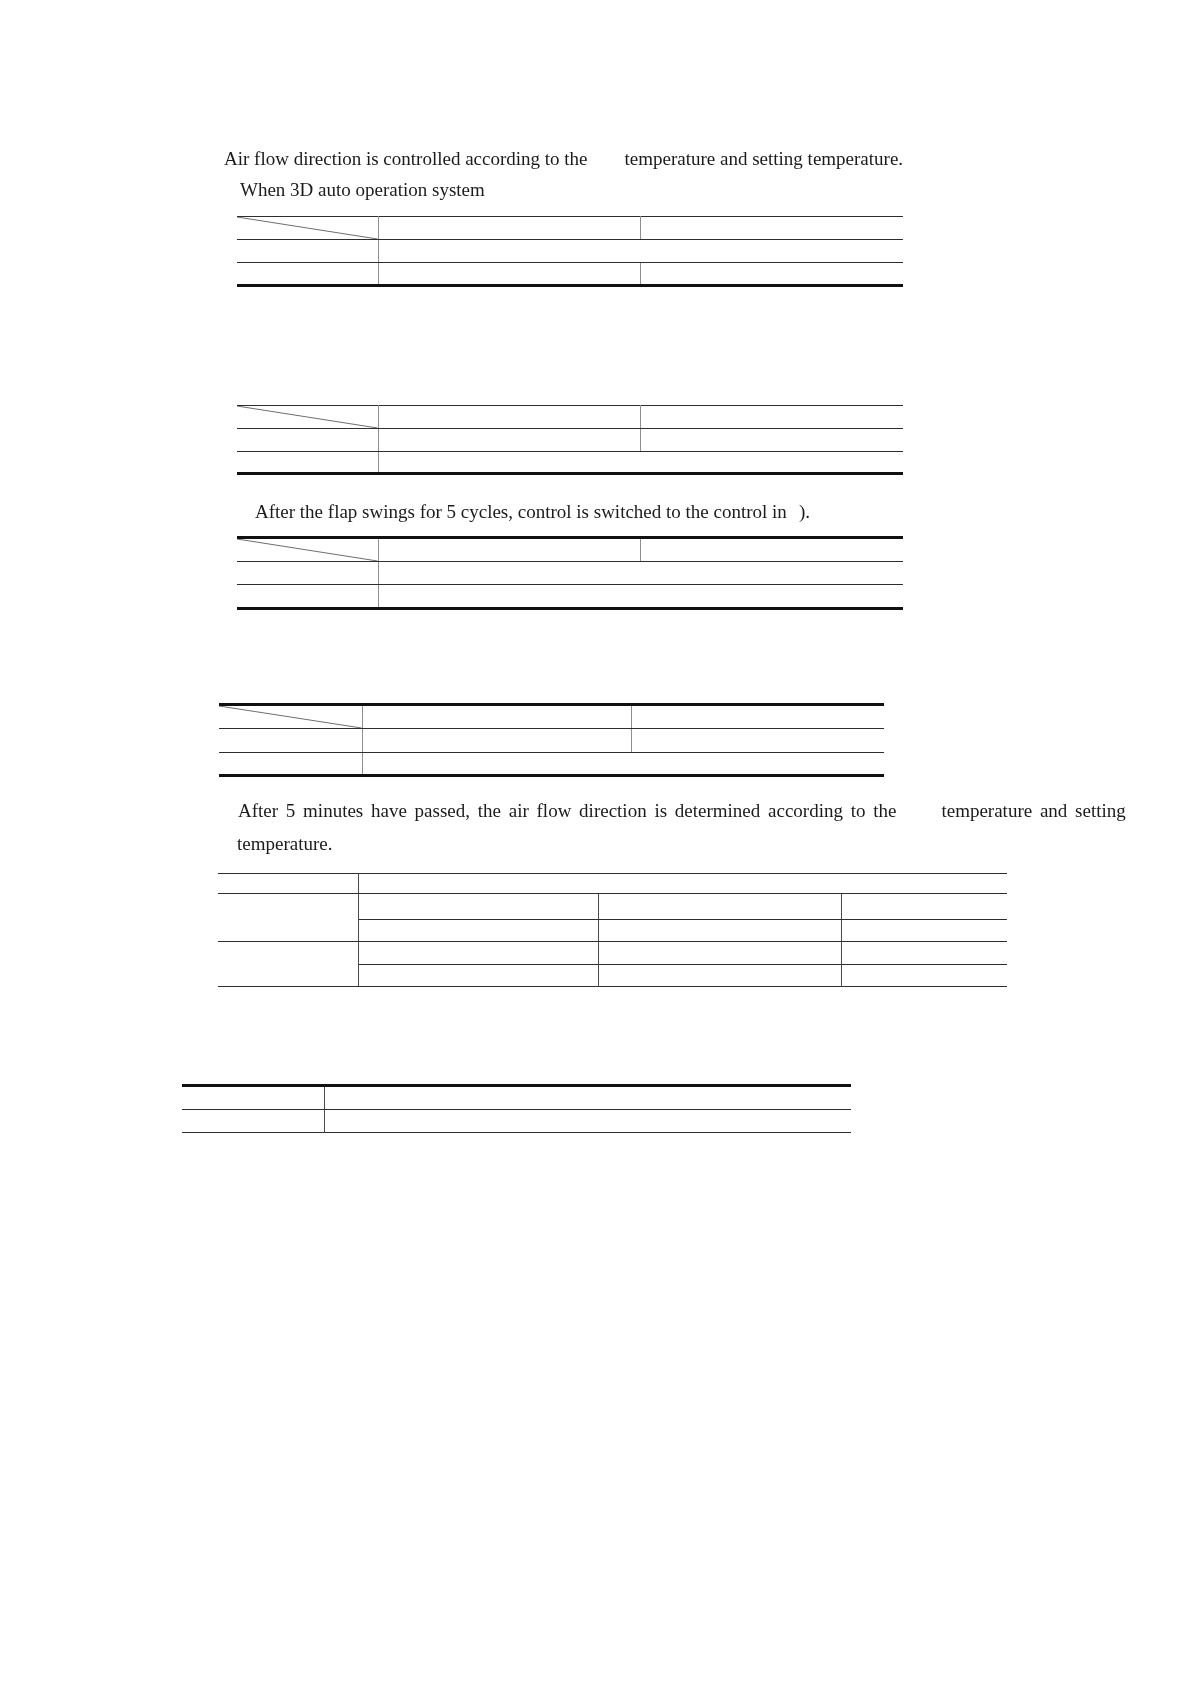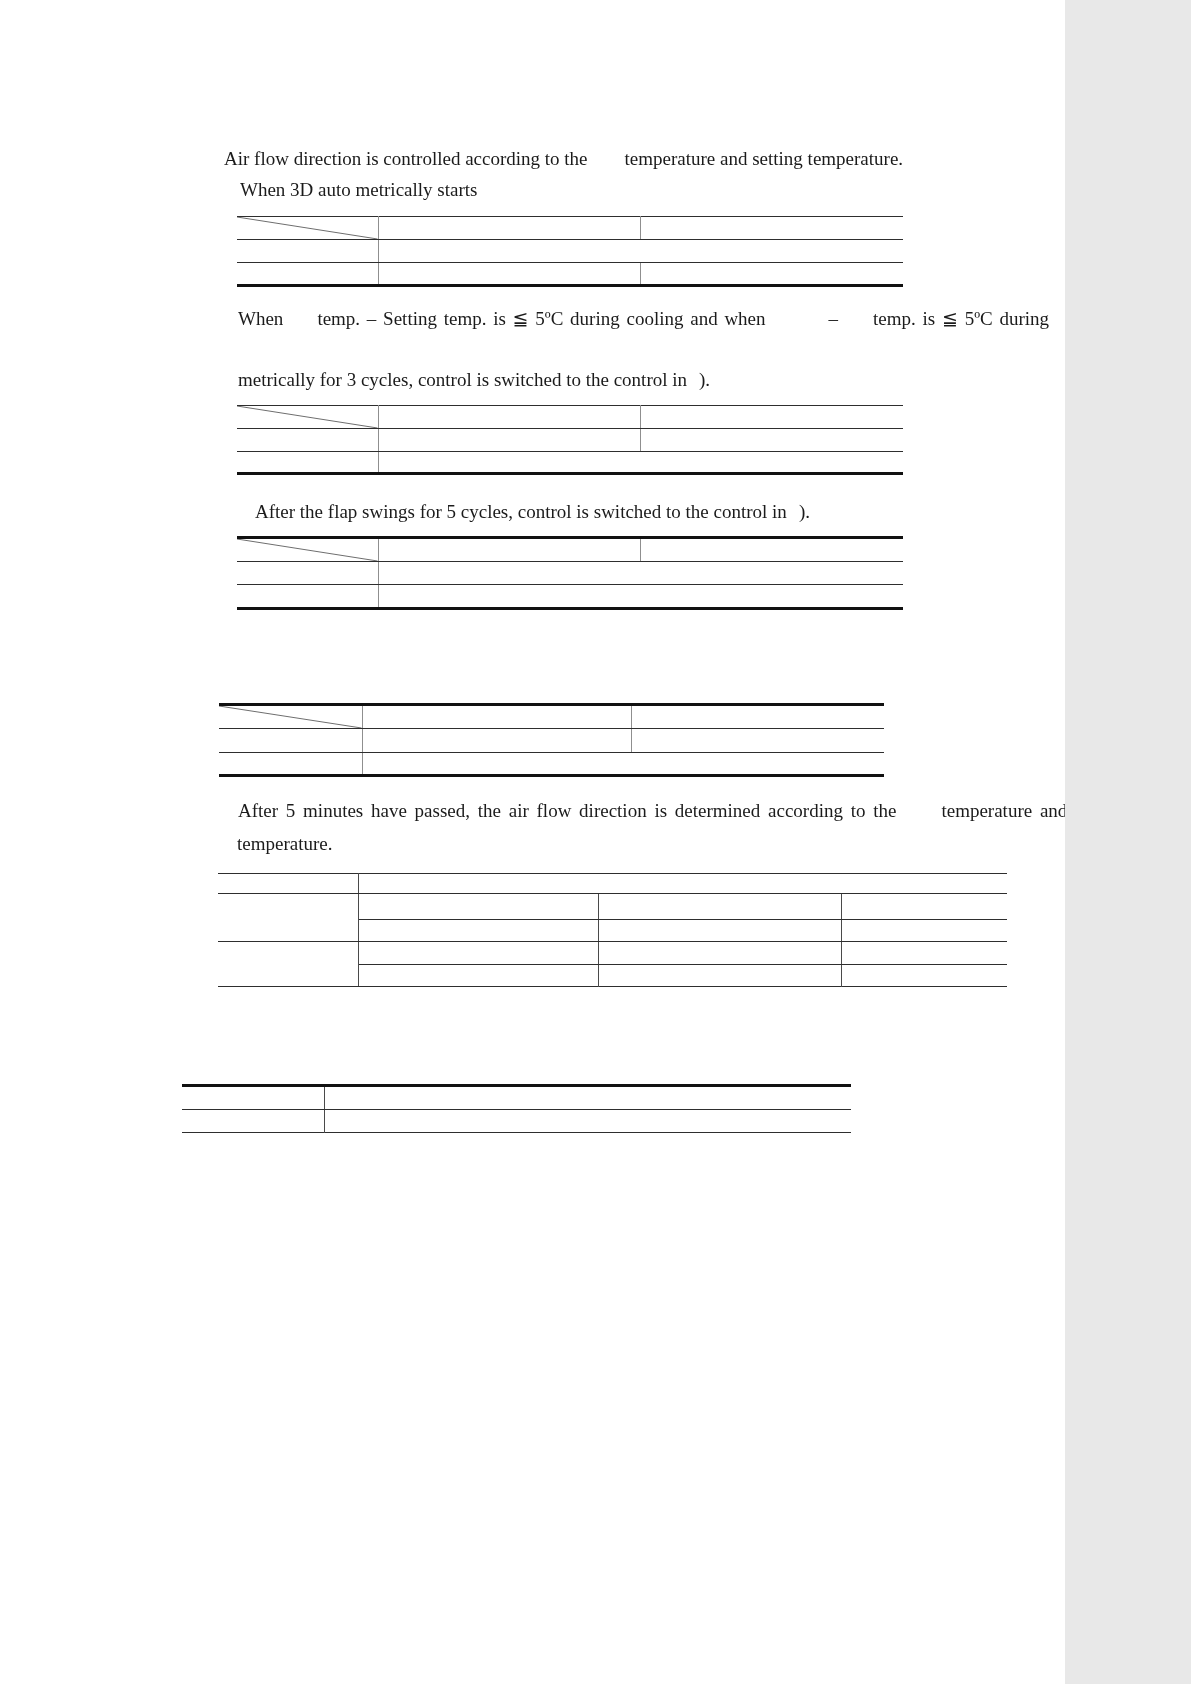--- a/index.html
+++ b/index.html
@@ -7,21 +7,21 @@
     --text-color:#1b1b1b;
     --line-thin:#2e2e2e;
     --line-thick:#111111;
     --line-vertical:#8f8f8f;
     --line-vertical-dark:#4a4a4a;
     --diagonal:#6e6e6e;
   }
   html,body{margin:0;padding:0;background:#e8e8e8;}
   #canvas{
     position:relative;
-    width:1065px;height:1684px;
+    width:1191px;height:1684px;
     background:var(--page-bg);
     font-family:"Liberation Serif","DejaVu Serif",serif;
     color:var(--text-color);
     overflow:hidden;
   }
   .txt{
     position:absolute;
     font-size:19px;
     line-height:24px;
     white-space:nowrap;
@@ -50,21 +50,21 @@
 </style>
 </head>
 <body>
 
 <div id="canvas">
 
   <div class="txt" style="left:224px;top:147px;">
     <span>Air flow direction is controlled according to the</span><span class="gap" style="width:37px"></span><span>temperature and setting temperature.</span>
   </div>
 
-  <div class="txt" style="left:240px;top:178px;">When 3D auto metrically starts</div>
+  <div class="txt" style="left:240px;top:178px;">When 3D auto operation system</div>
 
   <div class="tblwrap" style="left:237px;top:216px;width:666px;height:69px;">
     <table class="tbl top-thin bot-thick">
       <colgroup>
           <col style="width:141px">
           <col style="width:262px">
           <col>
         </colgroup>
       <tbody>
           <tr style="height:23px">
@@ -82,26 +82,20 @@
       </tr>
       <tr style="height:23px">
         <td class="vr"></td>
         <td class="vr"></td>
         <td></td>
       </tr>
     </tbody>
       </table>
   </div>
 
-  <div class="txt ws1" style="left:238px;top:307px;">
-    <span>When</span><span class="gap" style="width:34px"></span><span>temp. – Setting temp. is ≦ 5ºC during cooling and when</span><span class="gap" style="width:63px"></span><span>–</span><span class="gap" style="width:35px"></span><span>temp. is ≦ 5ºC during</span>
-  </div>
-  <div class="txt" style="left:238px;top:368px;">
-    <span>metrically for 3 cycles, control is switched to the control in</span><span class="gap" style="width:12px"></span><span>).</span>
-  </div>
 
   <div class="tblwrap" style="left:237px;top:405px;width:666px;height:68px;">
     <table class="tbl top-thin bot-thick">
       <colgroup>
           <col style="width:141px">
           <col style="width:262px">
           <col>
         </colgroup>
       <tbody>
           <tr style="height:23px">

